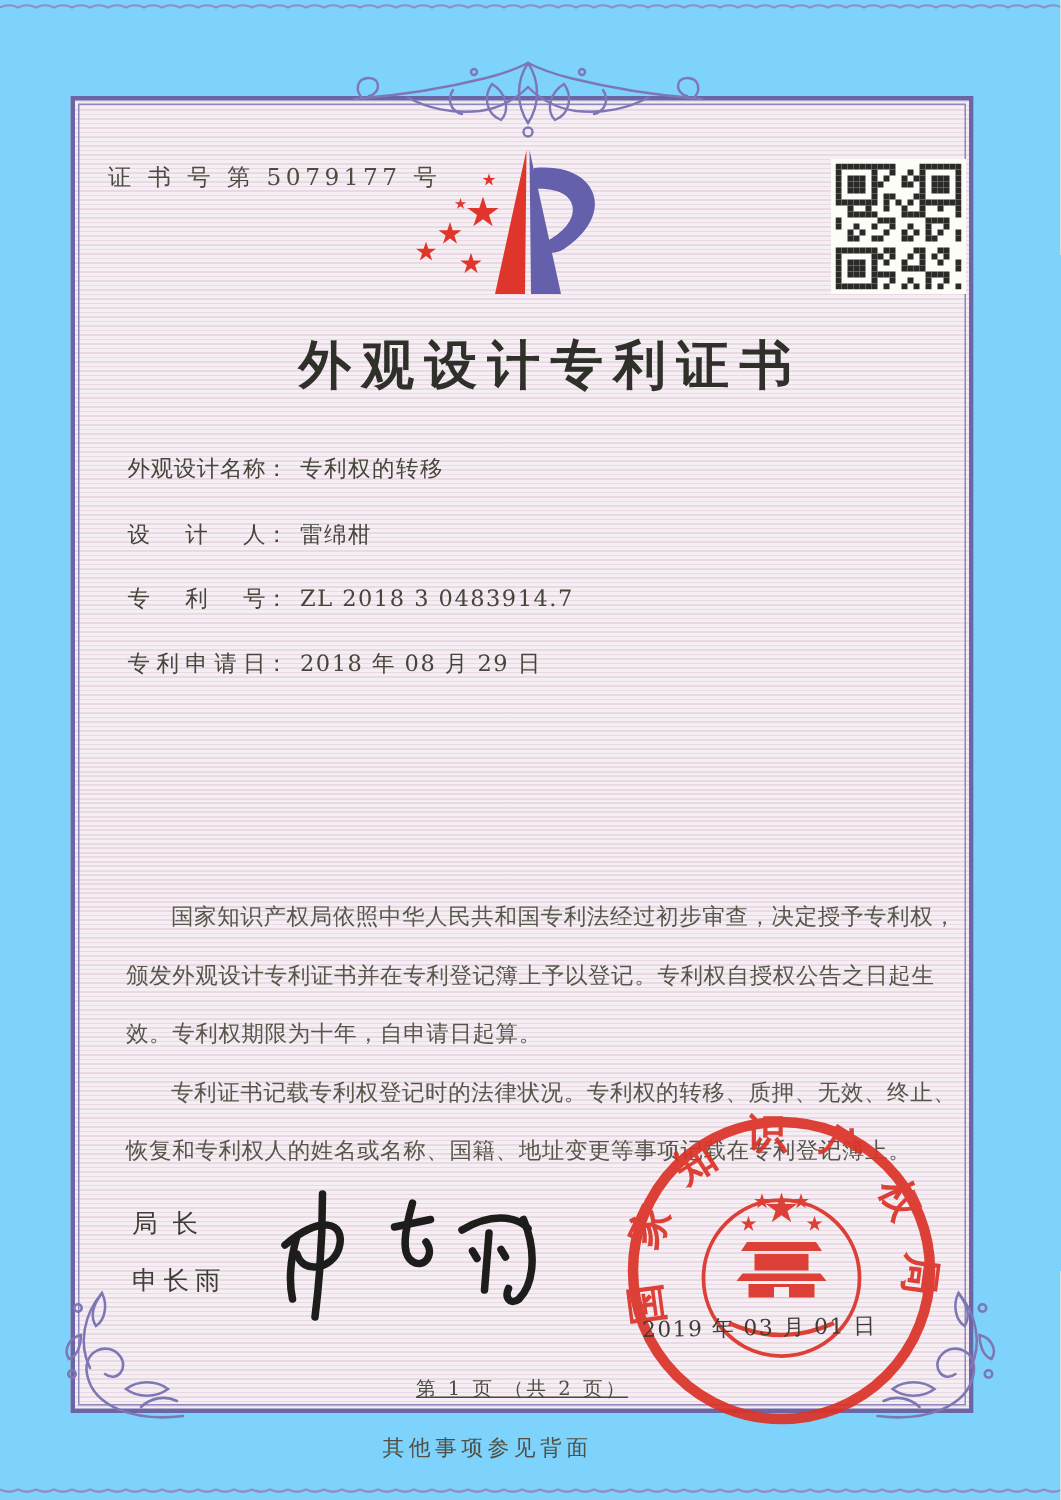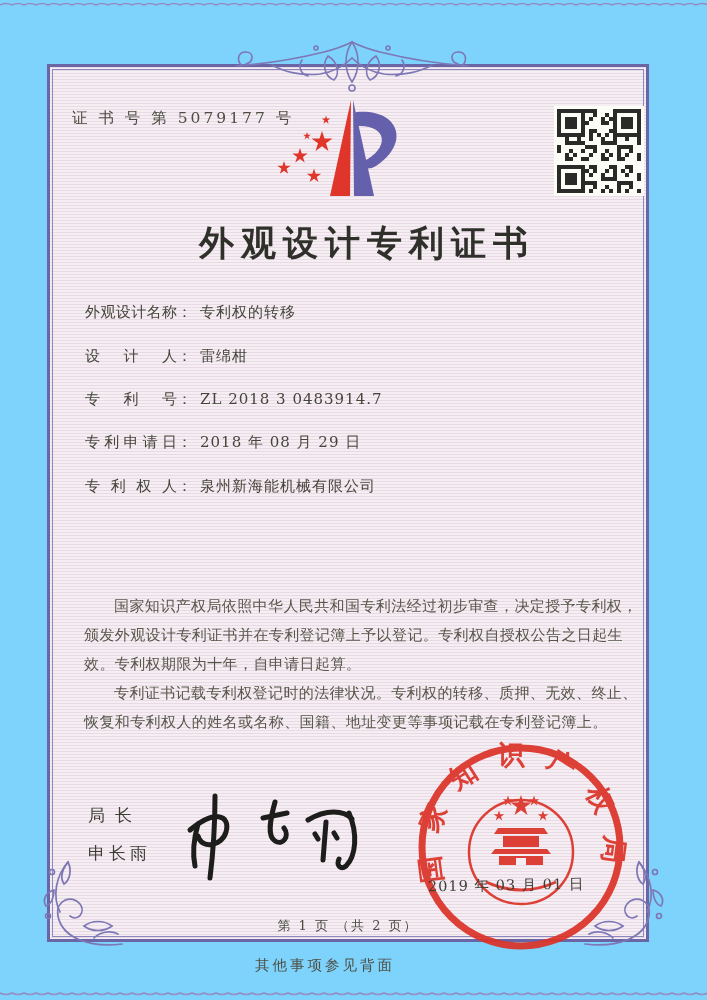--- a/index.html
+++ b/index.html
@@ -25,27 +25,27 @@
     border:1px solid #8d87c0;pointer-events:none;
   }
   .certno{left:72px;top:108px;font-size:15.5px;letter-spacing:3px;color:#4c4c41;}
   .title{left:47px;top:220px;width:640px;text-align:center;
     font-size:35px;font-weight:700;letter-spacing:7px;color:#30302b;}
   .field-row{left:85px;width:560px;font-size:15px;color:#45453b;white-space:nowrap;}
   .flabel{display:inline-block;width:92px;text-align:justify;text-align-last:justify;vertical-align:top;}
   .fcolon{display:inline-block;margin-right:8px;}
   .fvalue{letter-spacing:1px;}
   .grant2{position:absolute;left:285px;top:0;white-space:nowrap;}
-  .paras{left:84px;top:592px;width:564px;font-size:15px;line-height:29px;
+  .paras{left:84px;top:592px;width:564px;font-size:15px;line-height:39px;
     color:#56564a;letter-spacing:0.4px;}
   .paras p{margin:0;text-indent:2em;}
   .signer-title{left:88px;top:804px;font-size:17px;letter-spacing:10px;color:#3e3e36;}
   .signer-name{left:88px;top:842px;font-size:17px;letter-spacing:4px;color:#3e3e36;}
   .seal-date{left:428px;top:876px;font-size:14.5px;letter-spacing:1px;color:#3c3c34;z-index:6;transform:rotate(-1deg);}
-  .page-note{left:47px;top:917px;width:602px;text-align:center;font-size:13px;letter-spacing:2px;color:#4a4a40;z-index:3;}
+  .page-note{left:47px;top:917px;width:602px;text-align:center;font-size:13px;letter-spacing:2px;color:#4a4a40;z-index:3;text-decoration:underline;}
   .back-note{left:0;top:956px;width:650px;text-align:center;font-size:14.5px;letter-spacing:3px;color:#4f4f44;}
   .qrbox{left:554px;top:106px;width:90px;height:90px;background:#fdfdf8;
     display:flex;align-items:center;justify-content:center;z-index:2;}
   .logo{left:270px;top:94px;z-index:2;}
   .sealwrap{left:414px;top:740px;z-index:5;opacity:0.92;}
   .sig{left:168px;top:786px;z-index:4;}
   .orn{z-index:2;}
 </style>
 </head>
 <body>
@@ -346,23 +346,20 @@
   </div>
   <div class="abs field-row" style="top:347px">
     <span class="flabel">设计人</span><span class="fcolon">：</span><span class="fvalue">雷绵柑</span>
   </div>
   <div class="abs field-row" style="top:390px">
     <span class="flabel">专利号</span><span class="fcolon">：</span><span class="fvalue">ZL 2018 3 0483914.7</span>
   </div>
   <div class="abs field-row" style="top:433px">
     <span class="flabel">专利申请日</span><span class="fcolon">：</span><span class="fvalue">2018 年 08 月 29 日</span>
   </div>
-  <div class="abs field-row" style="top:477px">
-    <span class="flabel">专利权人</span><span class="fcolon">：</span><span class="fvalue">泉州新海能机械有限公司</span>
-  </div>
 
 
   <div class="abs paras">
     <p>国家知识产权局依照中华人民共和国专利法经过初步审查，决定授予专利权，颁发外观设计专利证书并在专利登记簿上予以登记。专利权自授权公告之日起生效。专利权期限为十年，自申请日起算。</p>
     <p>专利证书记载专利权登记时的法律状况。专利权的转移、质押、无效、终止、恢复和专利权人的姓名或名称、国籍、地址变更等事项记载在专利登记簿上。</p>
   </div>
 
   <div class="abs signer-title">局长</div>
   <div class="abs signer-name">申长雨</div>
 

